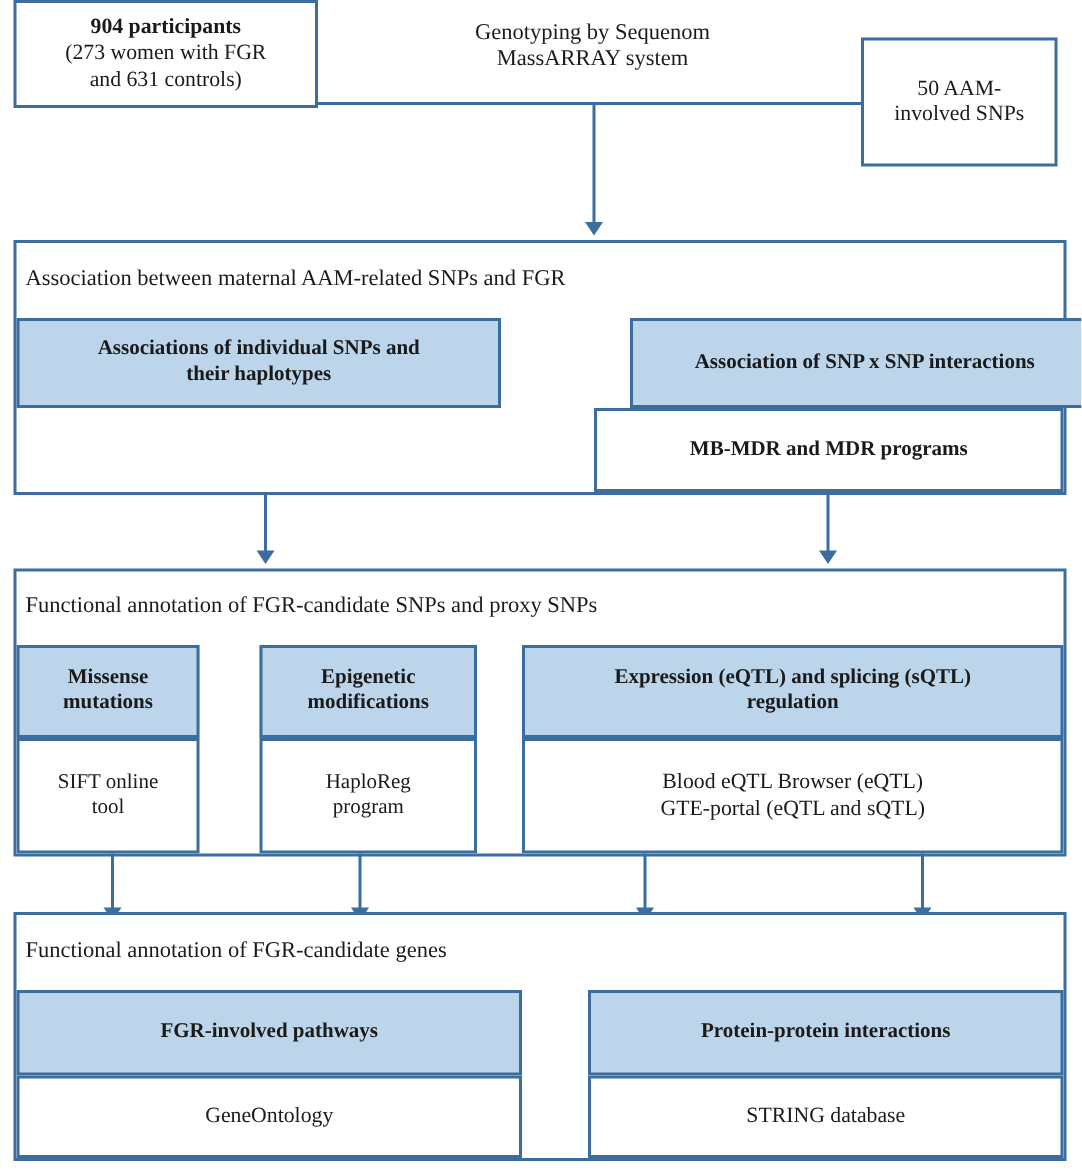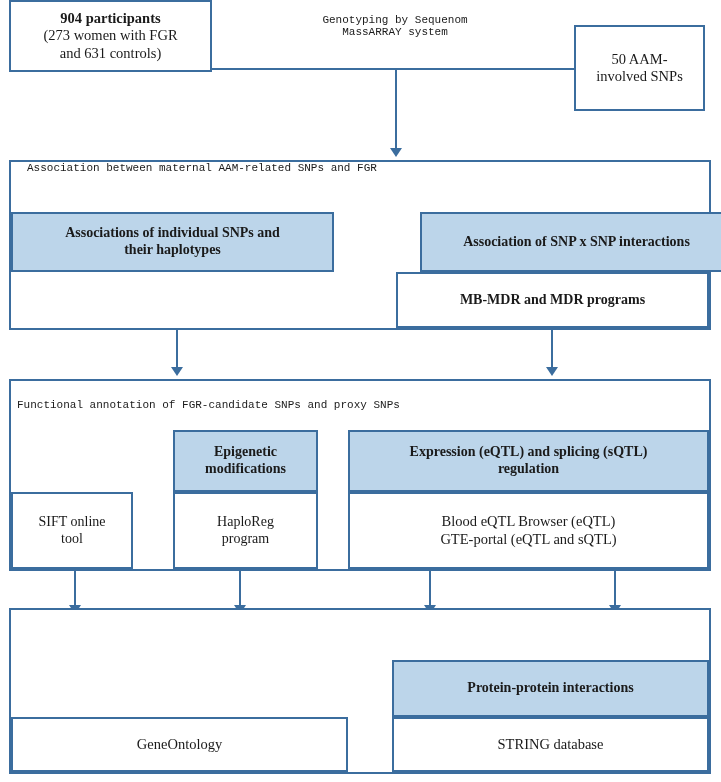--- a/index.html
+++ b/index.html
@@ -52,21 +52,21 @@
   }
   .hline { height: 2px; }
   .vline { width: 2px; }
   .arrow {
     position: absolute;
     width: 0; height: 0;
     border-left: 6px solid transparent;
     border-right: 6px solid transparent;
     border-top: 9px solid #3b6d9e;
   }
-  .f15 { font-size: 11px; font-family: Liberation Mono, monospace; }
+  .f15 { font-size: 15px; }
   .f145 { font-size: 14.5px; }
   .f14 { font-size: 14px; }
 </style>
 </head>
 <body>
 
 <div id="canvas">
 
   <div class="box f145" style="left:9px; top:0; width:203px; height:72px;">
     <span class="txt"><b>904 participants</b><br><span>(273 women with FGR<br>and 631 controls)</span></span>
@@ -81,21 +81,21 @@
     <span class="txt">50 AAM-
 involved SNPs</span>
   </div>
 
   <div class="conn hline" style="left:212px; top:68px; width:362px;"></div>
   <div class="conn vline" style="left:395px; top:68px; height:82px;"></div>
   <div class="arrow" style="left:390px; top:148px;"></div>
 
   <div class="sec-outer" style="left:9px; top:160px; width:702px; height:170px;"></div>
 
-  <div style="position:absolute; left:11px; top:162px; width:698px; height:48px; display:flex; align-items:flex-start; justify-content:center;padding-left:10px;" class="f15">
+  <div style="position:absolute; left:11px; top:162px; width:698px; height:48px; display:flex; align-items:center; justify-content:center;" class="f15">
     <span class="txt">Association between maternal AAM-related SNPs and FGR</span>
   </div>
 
   <div class="box fill f14" style="left:11px; top:212px; width:323px; height:60px;">
     <span class="txt">Associations of individual SNPs and
 their haplotypes</span>
   </div>
 
   <div class="box fill f14" style="left:420px; top:212px; width:313px; height:60px;">
     <span class="txt">Association of SNP x SNP interactions</span>
@@ -109,20 +109,24 @@
 
   <div class="conn vline" style="left:551px; top:329px; height:40px;"></div>
   <div class="arrow" style="left:546px; top:367px;"></div>
 
   <div class="sec-outer" style="left:9px; top:379px; width:702px; height:192px;"></div>
 
   <div style="position:absolute; left:11px; top:381px; width:698px; height:47px; display:flex; align-items:center; justify-content:center;" class="f15">
     <span class="txt">Functional annotation of FGR-candidate SNPs and proxy SNPs</span>
   </div>
 
+  <div class="box fill f14" style="left:11px; top:430px; width:122px; height:62px;">
+    <span class="txt">Missense
+mutations</span>
+  </div>
   <div class="box f14" style="left:11px; top:492px; width:122px; height:77px;justify-content:center;">
     <span class="txt">SIFT online
 tool</span>
   </div>
 
   <div class="box fill f14" style="left:173px; top:430px; width:145px; height:62px;">
     <span class="txt">Epigenetic
 modifications</span>
   </div>
   <div class="box f14" style="left:173px; top:492px; width:145px; height:77px;">
@@ -146,21 +150,27 @@
   <div class="arrow" style="left:234px; top:605px;"></div>
 
   <div class="conn vline" style="left:429px; top:569px; height:38px;"></div>
   <div class="arrow" style="left:424px; top:605px;"></div>
 
   <div class="conn vline" style="left:614px; top:569px; height:38px;"></div>
   <div class="arrow" style="left:609px; top:605px;"></div>
 
   <div class="sec-outer" style="left:9px; top:608px; width:702px; height:166px;"></div>
 
+  <div style="position:absolute; left:11px; top:610px; width:698px; height:48px; display:flex; align-items:center; justify-content:center;" class="f15">
+    <span class="txt">Functional annotation of FGR-candidate genes</span>
+  </div>
 
+  <div class="box fill f14" style="left:11px; top:660px; width:337px; height:57px;">
+    <span class="txt">FGR-involved pathways</span>
+  </div>
   <div class="box f145" style="left:11px; top:717px; width:337px; height:55px;">
     <span class="txt">GeneOntology</span>
   </div>
 
   <div class="box fill f14" style="left:392px; top:660px; width:317px; height:57px;">
     <span class="txt">Protein-protein interactions</span>
   </div>
   <div class="box f145" style="left:392px; top:717px; width:317px; height:55px;justify-content:center;">
     <span class="txt">STRING database</span>
   </div>

